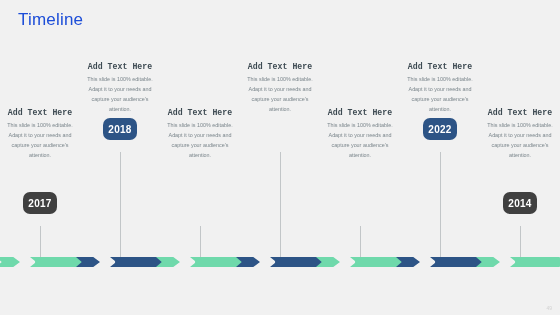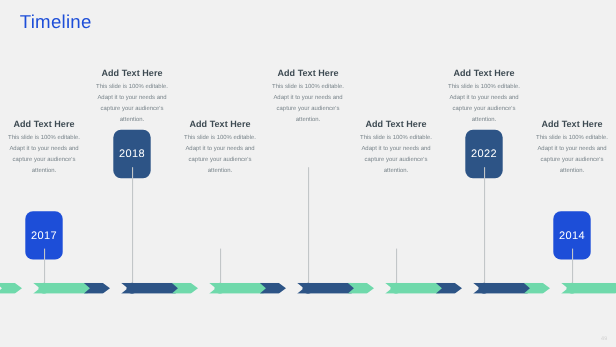--- a/index.html
+++ b/index.html
@@ -52,47 +52,48 @@
   }
   .text-block.high { top: 62px; }
   .text-block.low  { top: 108px; }
 
   .tb-heading {
     font-size: 8.2px;
     font-weight: bold;
     color: #3d4a52;
     letter-spacing: 0.05px;
     margin-bottom: 3px;
+    font-family: Liberation Mono, monospace;
   }
   .tb-body {
     font-size: 5.4px;
     line-height: 1.85;
     color: #7b868c;
     padding: 0 8px;
   }
 
   
   .badge {
     position: absolute;
     left: 31px;
     width: 34px;
-    height: 44px;
+    height: 22px;
     border-radius: 7px;
     display: flex;
     align-items: center;
     justify-content: center;
     font-size: 10px;
-    font-weight: normal;
+    font-weight: bold;
     color: #ffffff;
     letter-spacing: 0.3px;
     box-sizing: border-box;
     text-align: center;
   }
   .badge.navy  { background: #2d5486; top: 118px; }
-  .badge.green { background: #1d4ed8; top: 192px; }
+  .badge.green { background: #404040; top: 192px; }
 
   
   .connector {
     position: absolute;
     left: 47.5px;
     width: 1px;
     background: #c2c6c8;
   }
   .connector.navy  { top: 152px; height: 110px; }
   .connector.green { top: 226px; height: 36px; }

